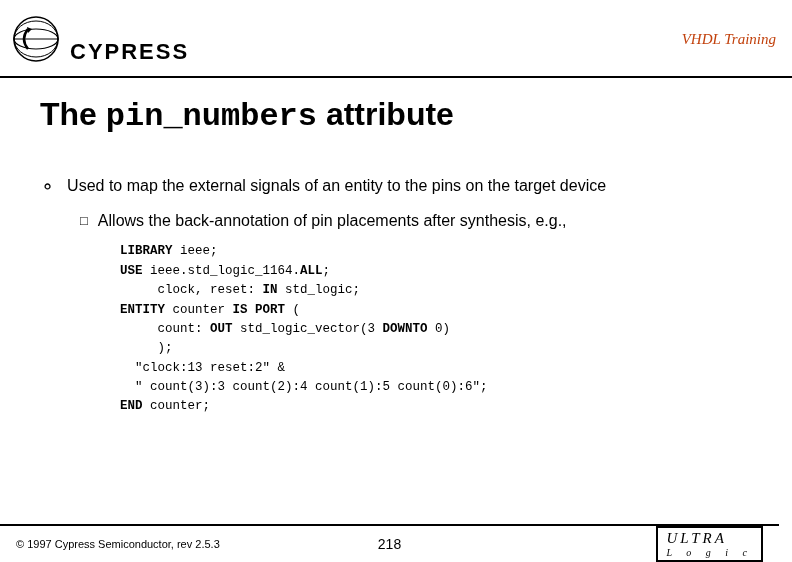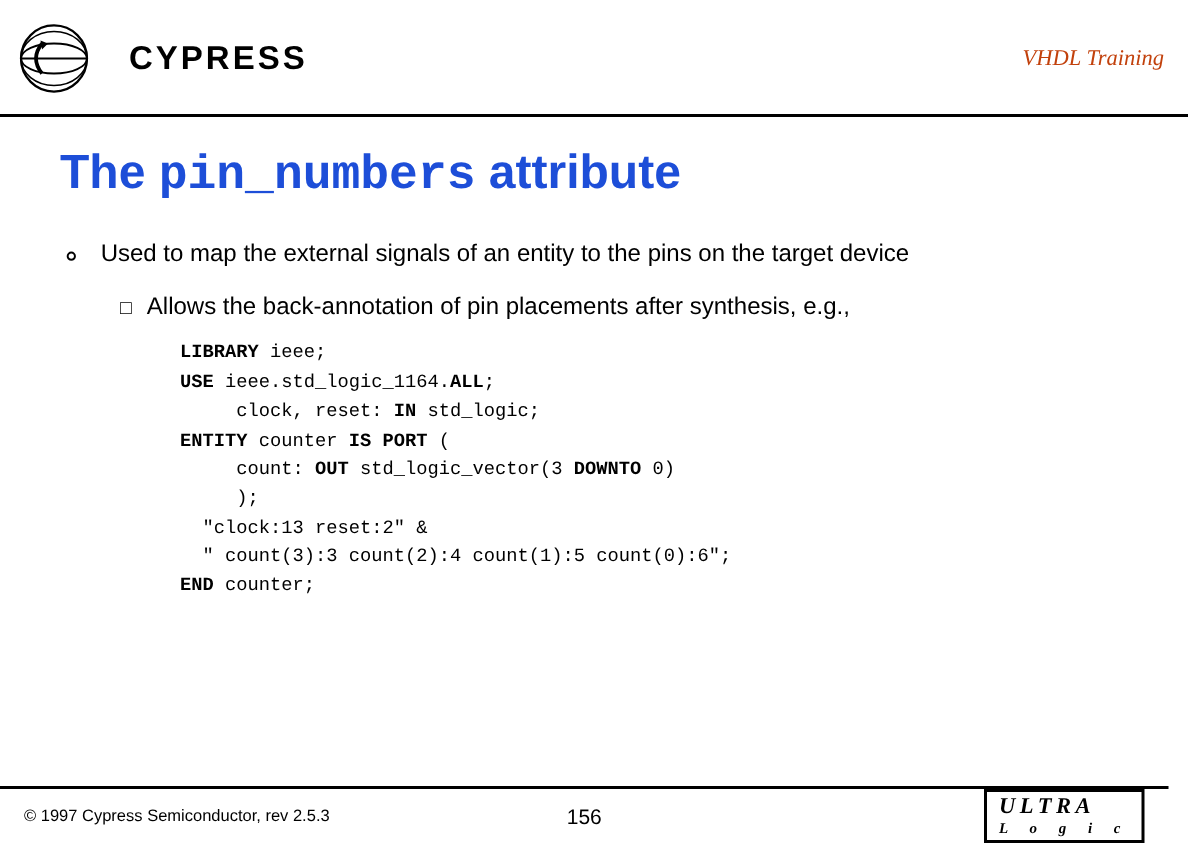--- a/index.html
+++ b/index.html
@@ -16,22 +16,22 @@
     .header {
       display: flex;
       align-items: center;
       justify-content: space-between;
       padding: 6px 16px 4px 10px;
       border-bottom: 2px solid #000;
       height: 78px;
     }
     .logo-area {
       display: flex;
-      align-items: center;
-      gap: 24px;
+      align-items: flex-end;
+      gap: 8px;
     }
     .logo-icon {
       width: 52px;
       height: 52px;
     }
     .logo-text {
       font-size: 22px;
       font-weight: bold;
       letter-spacing: 2px;
       color: #000;
@@ -45,22 +45,22 @@
     }
 
     
     .main {
       padding: 18px 40px 10px 40px;
     }
 
     .slide-title {
       font-size: 32px;
       font-weight: bold;
-      color: #1d4ed8;
-      margin-bottom: 24px;
+      color: #000000;
+      margin-bottom: 40px;
       font-family: Arial, sans-serif;
     }
     .slide-title .mono {
       font-family: 'Courier New', Courier, monospace;
       font-size: 32px;
       font-weight: bold;
     }
 
     .bullet-circle {
       display: flex;
@@ -134,21 +134,21 @@
       left: 50%;
       transform: translateX(-50%);
     }
     .footer-right {
       display: flex;
       align-items: center;
     }
     
     .ultra-logic {
       font-size: 13px;
-      font-weight: bold;
+      font-weight: normal;
       font-style: italic;
       letter-spacing: 1px;
       border: 2px solid #000;
       padding: 2px 8px;
       font-family: 'Times New Roman', serif;
     }
     .ultra-logic .ultra {
       font-size: 15px;
       display: block;
       letter-spacing: 3px;
@@ -204,20 +204,20 @@
     <div>&nbsp;&nbsp;&nbsp;&nbsp;&nbsp;count: <span class="kw">OUT</span> std_logic_vector(3 <span class="kw">DOWNTO</span> 0)</div>
     <div>&nbsp;&nbsp;&nbsp;&nbsp;&nbsp;);</div>
     <div>&nbsp;&nbsp;"clock:13 reset:2" &amp;</div>
     <div>&nbsp;&nbsp;" count(3):3 count(2):4 count(1):5 count(0):6";</div>
     <div><span class="kw">END</span> counter;</div>
   </div>
 </div>
 
 <div class="footer">
   <span class="footer-left">© 1997 Cypress Semiconductor, rev 2.5.3</span>
-  <span class="footer-center">156</span>
+  <span class="footer-center">218</span>
   <div class="footer-right">
     <div class="ultra-logic">
       <span class="ultra">ULTRA</span>
       <span class="logic-text">L o g i c</span>
     </div>
   </div>
 </div>
 
 </body></html>

